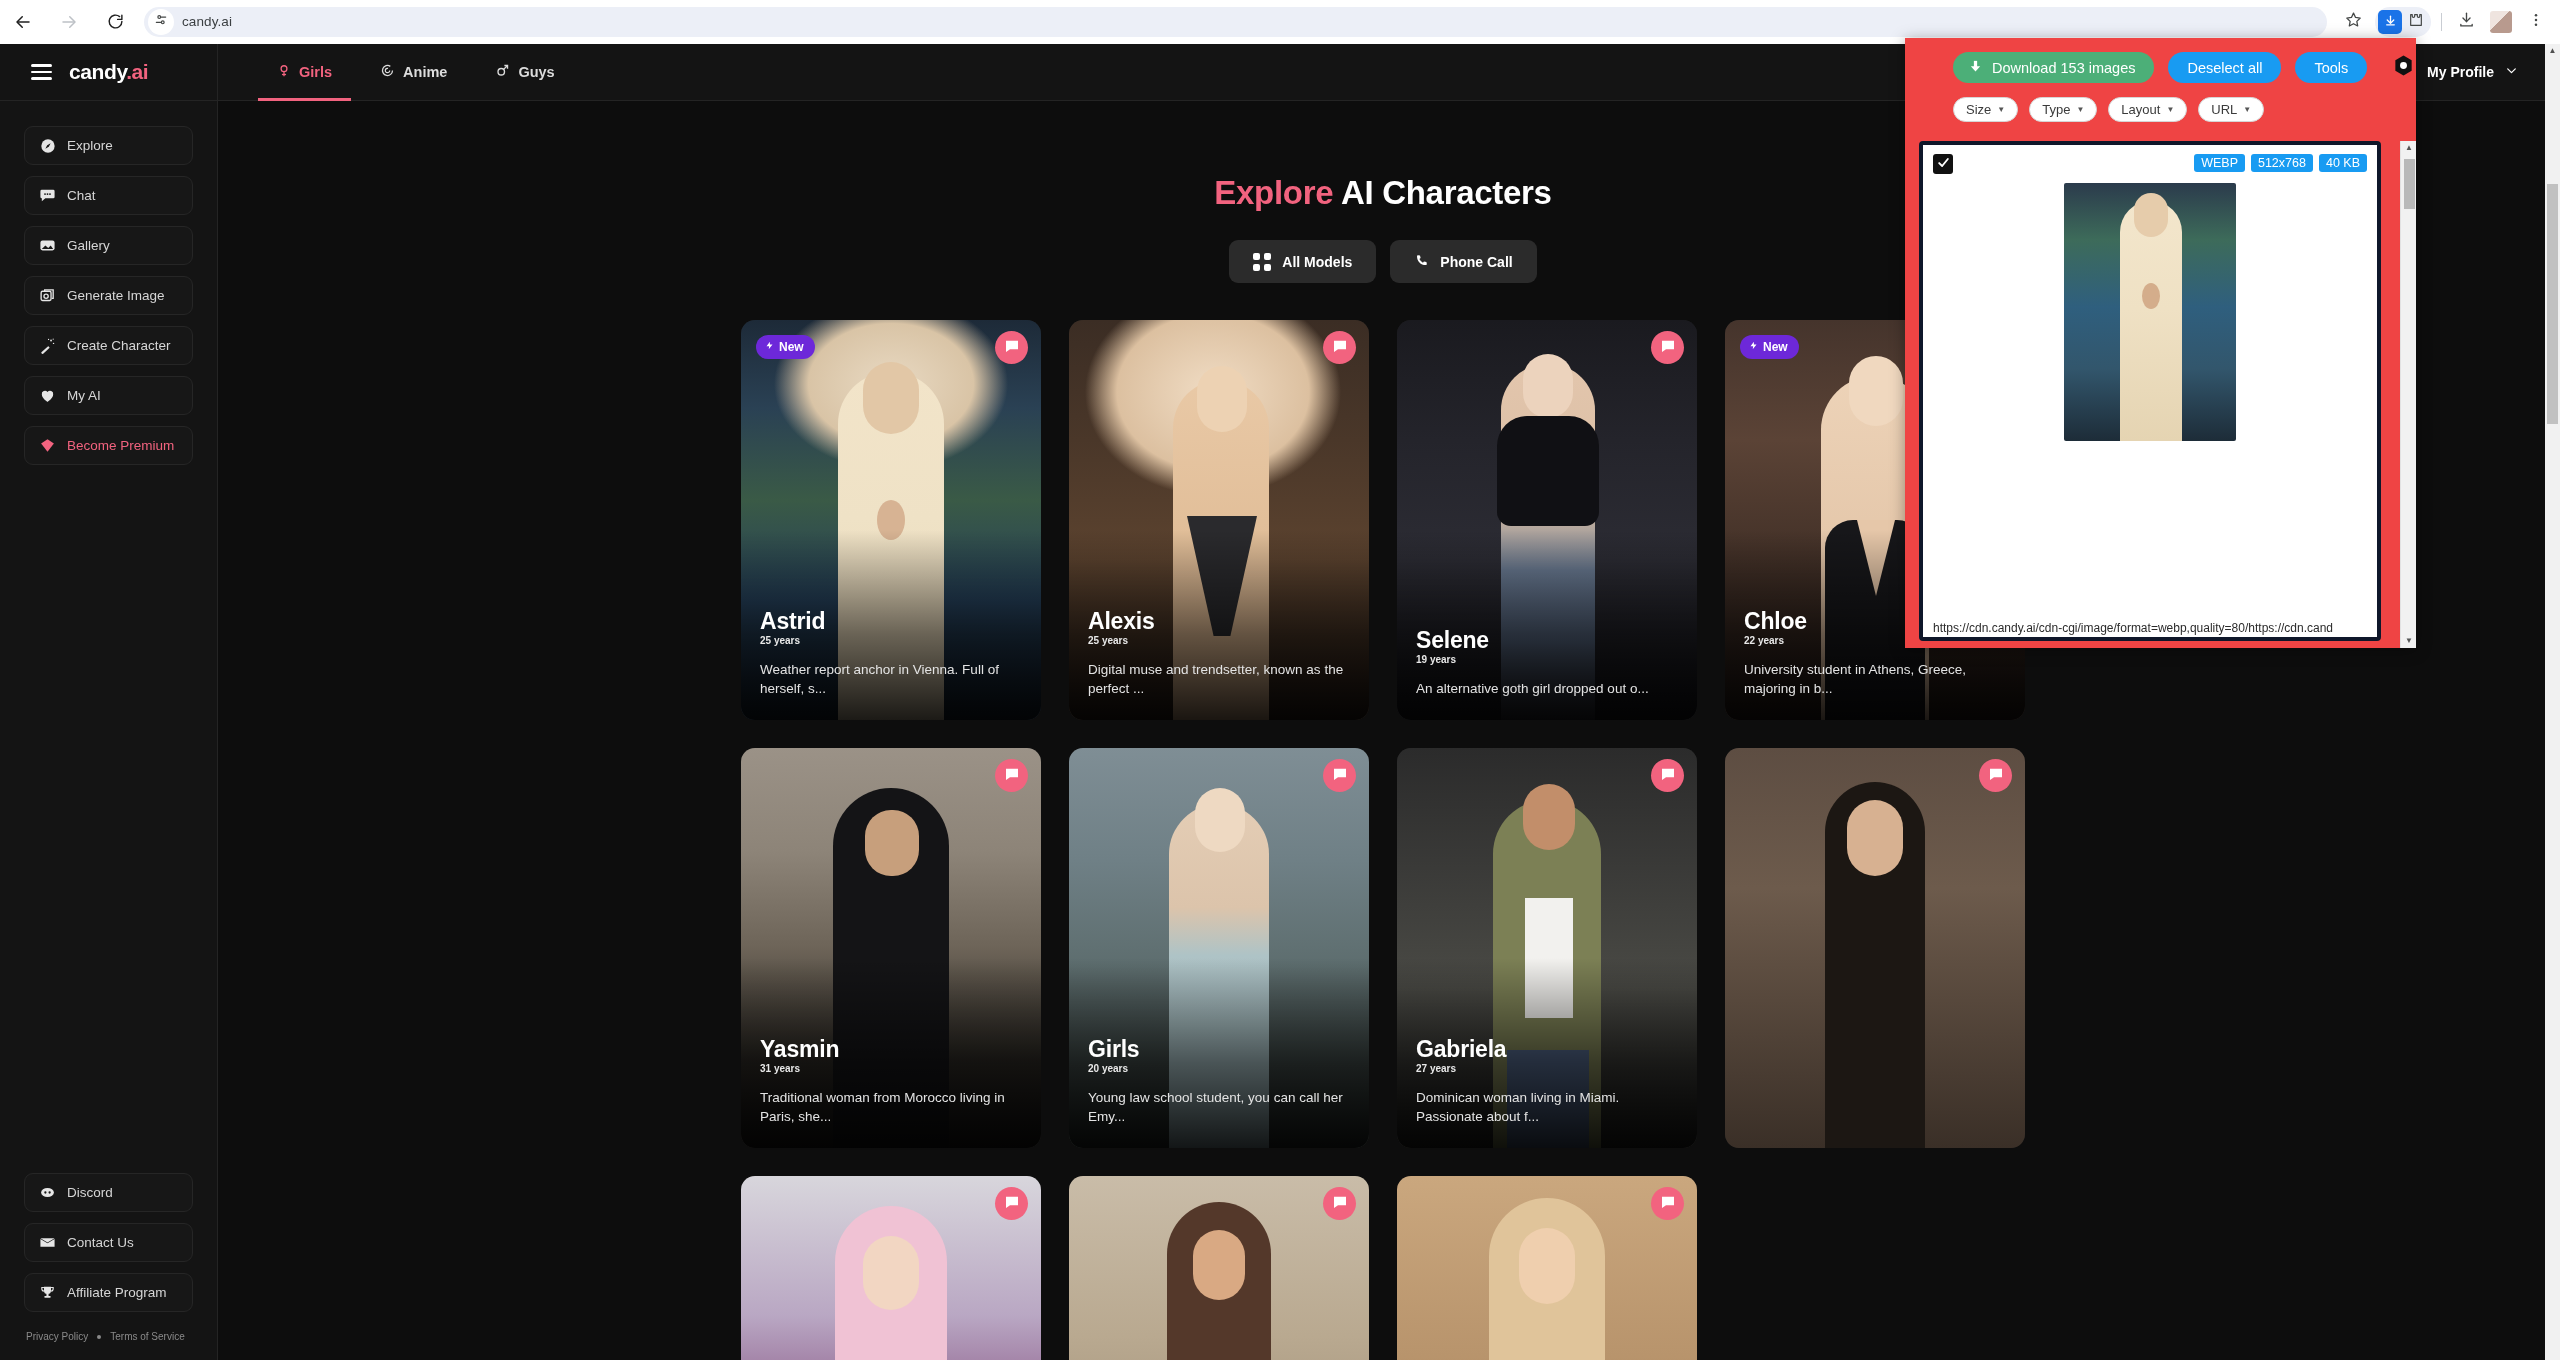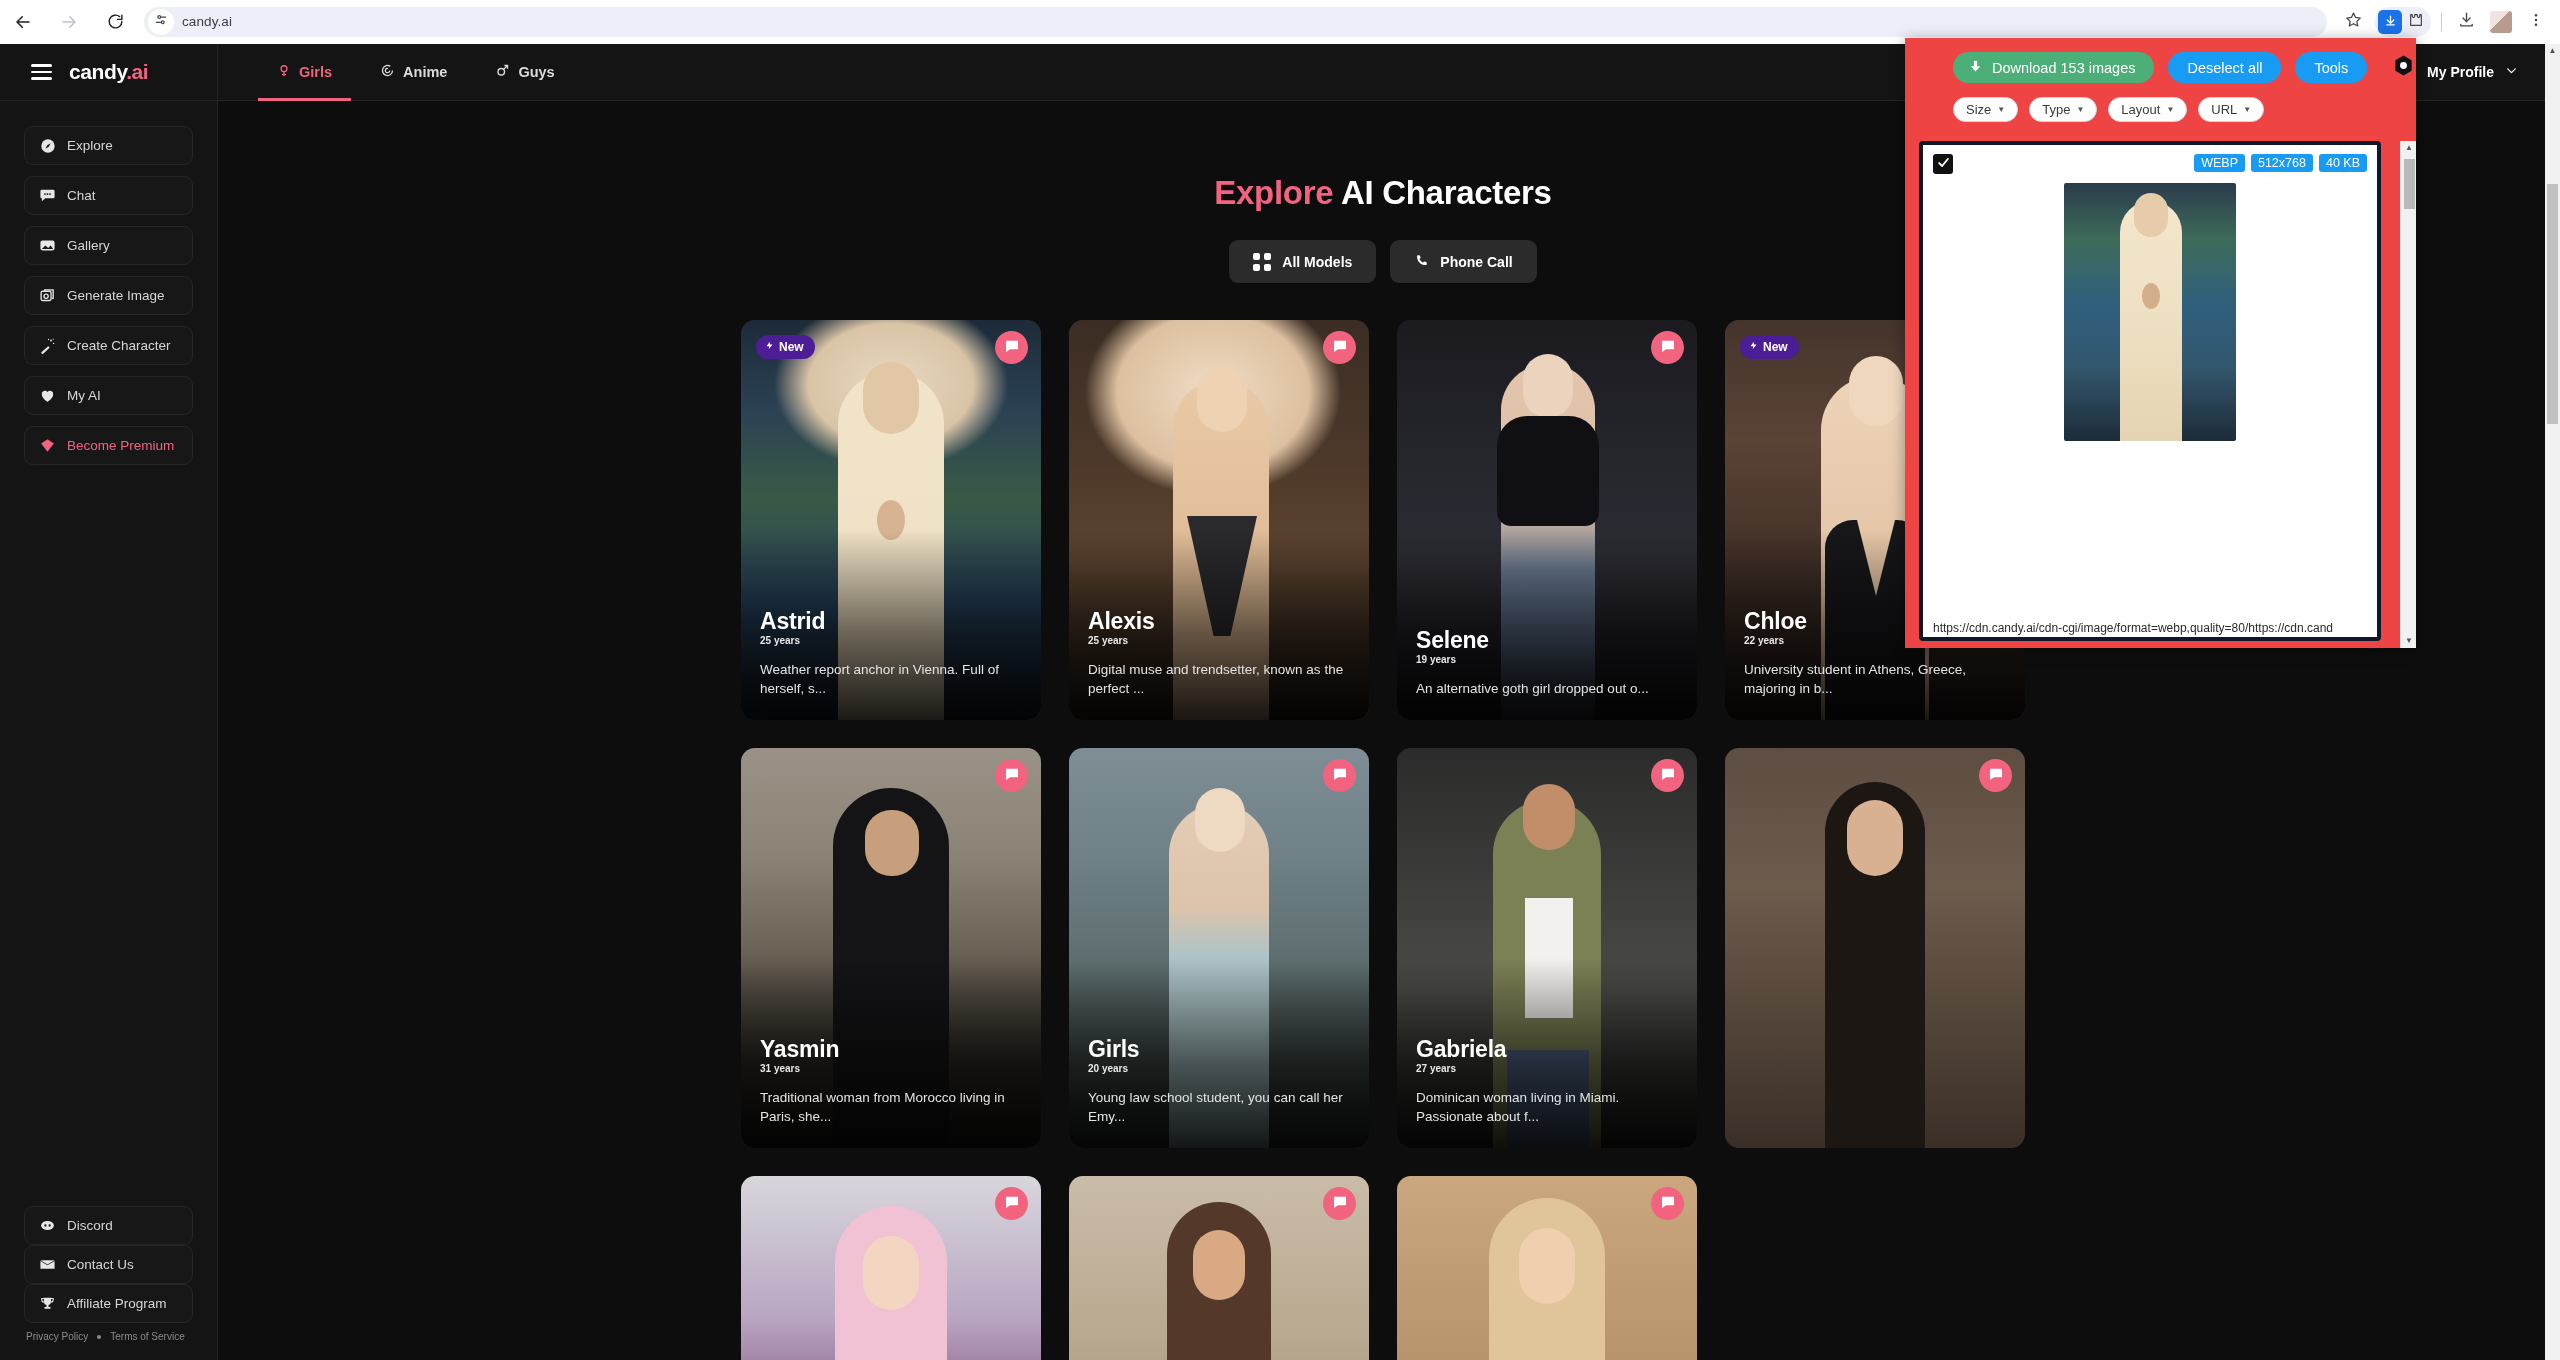--- a/index.html
+++ b/index.html
@@ -77,21 +77,21 @@
 
   .side-nav { padding: 25px 24px 0 24px; display:flex; flex-direction:column; gap:11px; }
   .side-item {
     height: 39px; border:1px solid #262626; border-radius:9px;
     display:flex; align-items:center; gap:11px; padding-left: 14px;
     color:#d6d6d6; font-size:13.5px; font-weight:500; cursor:pointer;
     background:#171717;
   }
   .side-item .ic { width:17px;height:17px;display:flex;align-items:center;justify-content:center;flex:0 0 17px; }
   .side-item.premium { color:#f2637f; }
-  .side-bottom { margin-top:auto; padding: 0 24px 18px 24px; display:flex; flex-direction:column; }
+  .side-bottom { margin-top:auto; padding: 0 24px 18px 24px; display:flex; flex-direction:column; gap:11px; }
   .legal { display:flex; align-items:center; gap:9px; font-size:10px; color:#8a8a8a; padding-left:2px; margin-top:8px; }
   .legal .dot { width:4px;height:4px;border-radius:50%;background:#8a8a8a;display:inline-block; }
 
   
   .topbar {
     position:absolute; top:0; left:218px; width:2342px; height:57px;
     background:#141414; border-bottom:1px solid #242424;
     display:flex; align-items:center;
   }
   .tabs { display:flex; align-items:center; height:57px; margin-left: 40px; gap: 10px; }
@@ -129,21 +129,21 @@
     width:300px; height:400px; border-radius:14px; overflow:hidden; position:relative;
     cursor:pointer; background:#1b1b1b;
   }
   .card .photo { position:absolute; inset:0; }
   .card .shade {
     position:absolute; left:0; right:0; bottom:0; height:190px;
     background: linear-gradient(to top, rgba(0,0,0,0.88) 0%, rgba(0,0,0,0.55) 45%, rgba(0,0,0,0) 100%);
   }
   .badge-new {
     position:absolute; top:15px; left:15px; height:24px; border-radius:13px;
-    background:#4c1d95; color:#fff; font-size:12px; font-weight:700;
+    background:#6d28d9; color:#fff; font-size:12px; font-weight:700;
     display:flex; align-items:center; gap:5px; padding: 0 11px 0 9px;
   }
   .chat-fab {
     position:absolute; top:11px; right:13px; width:33px; height:33px; border-radius:50%;
     background:#f2637f; display:flex; align-items:center; justify-content:center;
   }
   .card-info { position:absolute; left:19px; right:16px; bottom:22px; }
   .card-name { font-size:23px; font-weight:800; color:#fff; letter-spacing:-0.2px; }
   .card-age { font-size:10px; font-weight:600; color:#e8e8e8; }
   .card-desc { font-size:13.5px; color:#e3e3e3; margin-top:14px; line-height:1.42; }

